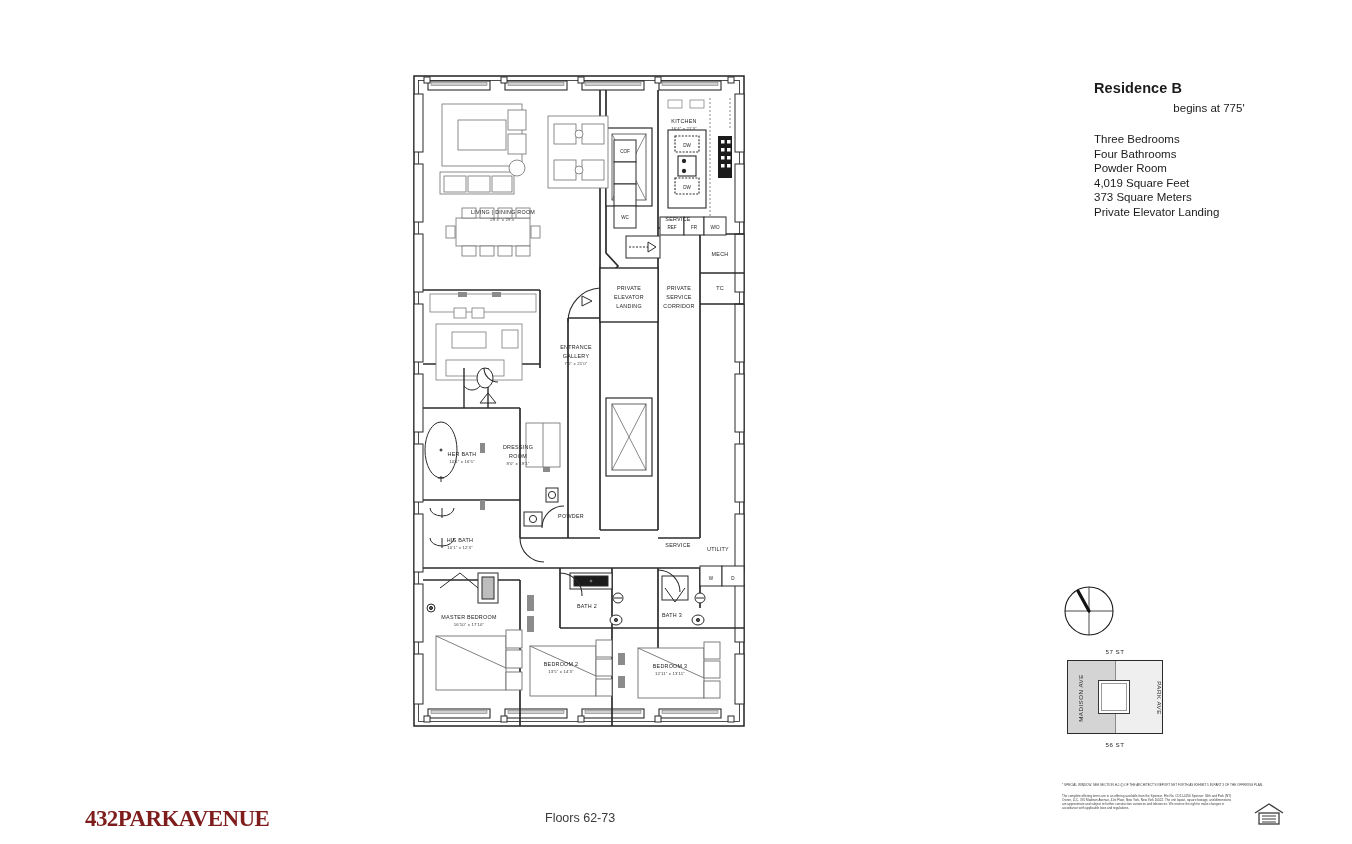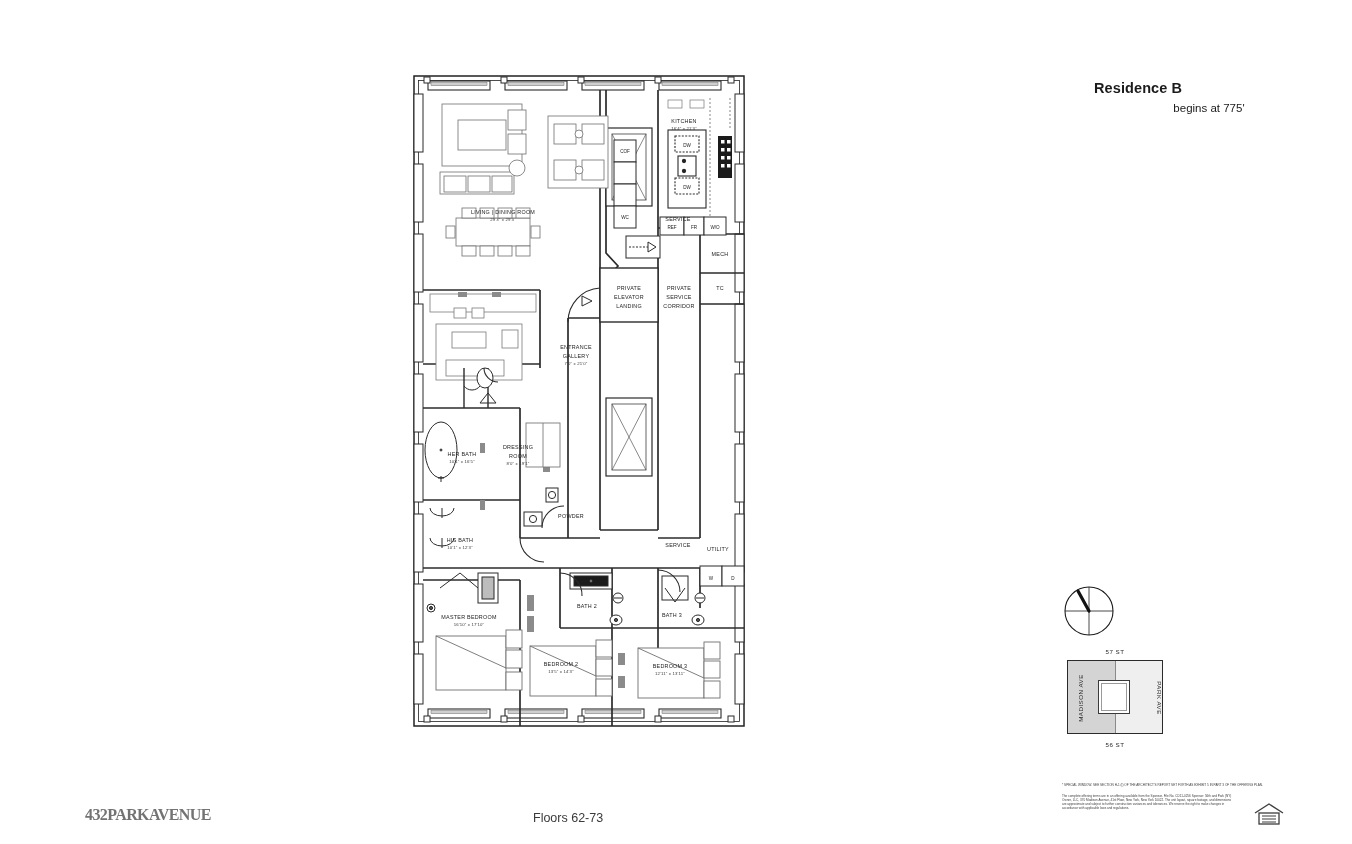--- a/index.html
+++ b/index.html
@@ -35,38 +35,46 @@
   #lbl-park{right:-2px;top:50%;transform:translateY(-50%) rotate(90deg);transform-origin:center;}
 
   
   #legal{position:absolute;left:1062px;top:783px;width:224px;}
   #legal-note{font-size:3.1px;line-height:4.1px;color:#3d3d3d;margin:0 0 7px 0;}
   #legal-body{font-size:3.1px;line-height:4.1px;color:#3d3d3d;margin:0;width:172px;}
   #eho{position:absolute;right:0px;top:18px;width:34px;height:26px;}
 
   
   #brand{position:absolute;left:85px;top:806px;font-family:"Liberation Serif","DejaVu Serif",serif;
-         font-size:16px;font-weight:700;letter-spacing:-.6px;color:#737373;}
-  #floors{position:absolute;left:533px;top:811px;font-size:12.5px;color:#3a3a3a;}
+         font-size:23px;font-weight:700;letter-spacing:-.6px;color:#7f1d1d;}
+  #floors{position:absolute;left:545px;top:811px;font-size:12.5px;color:#3a3a3a;}
 
   
   #plan{position:absolute;left:400px;top:68px;}
   .rm{font-family:"Liberation Sans","DejaVu Sans",sans-serif;font-size:5.4px;
       letter-spacing:.25px;fill:#1c1c1c;text-anchor:middle;}
   .dim{font-family:"Liberation Sans","DejaVu Sans",sans-serif;font-size:4.3px;
       letter-spacing:.15px;fill:#3a3a3a;text-anchor:middle;}
   .app{font-family:"Liberation Sans","DejaVu Sans",sans-serif;font-size:4.6px;
       fill:#1c1c1c;text-anchor:middle;}
 </style>
 </head>
 <body>
 
 <div id="info-panel">
   <h1 id="residence-title">Residence B</h1>
   <div id="residence-sub">begins at 775'</div>
+  <ul id="residence-features">
+    <li>Three Bedrooms</li>
+    <li>Four Bathrooms</li>
+    <li>Powder Room</li>
+    <li>4,019 Square Feet</li>
+    <li>373 Square Meters</li>
+    <li>Private Elevator Landing</li>
+  </ul>
 </div>
 
 <div id="compass">
   <svg width="52" height="52" viewBox="0 0 52 52">
     <circle cx="26" cy="26" r="24" fill="none" stroke="#1c1c1c" stroke-width="1.1"></circle>
     <line x1="26" y1="2" x2="26" y2="50" stroke="#1c1c1c" stroke-width="0.8"></line>
     <line x1="2" y1="26" x2="50" y2="26" stroke="#1c1c1c" stroke-width="0.8"></line>
     <path d="M15 6 L26 26" stroke="#111" stroke-width="3.2" stroke-linecap="round"></path>
   </svg>
 </div>

